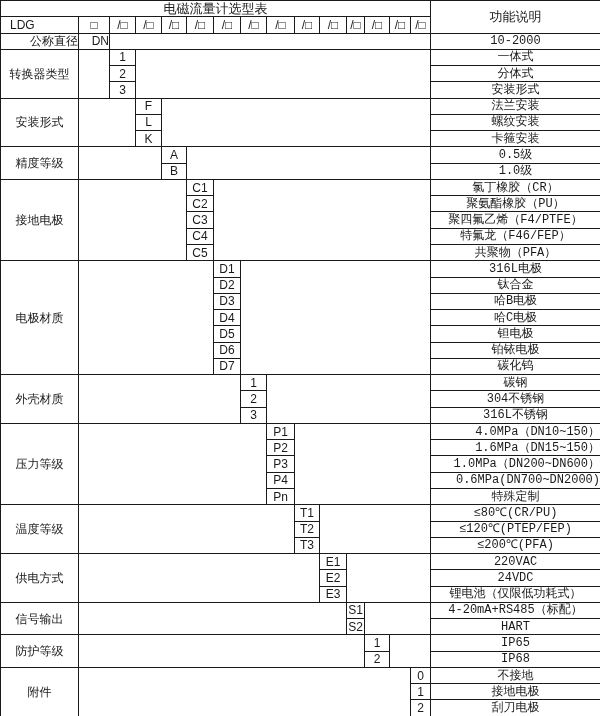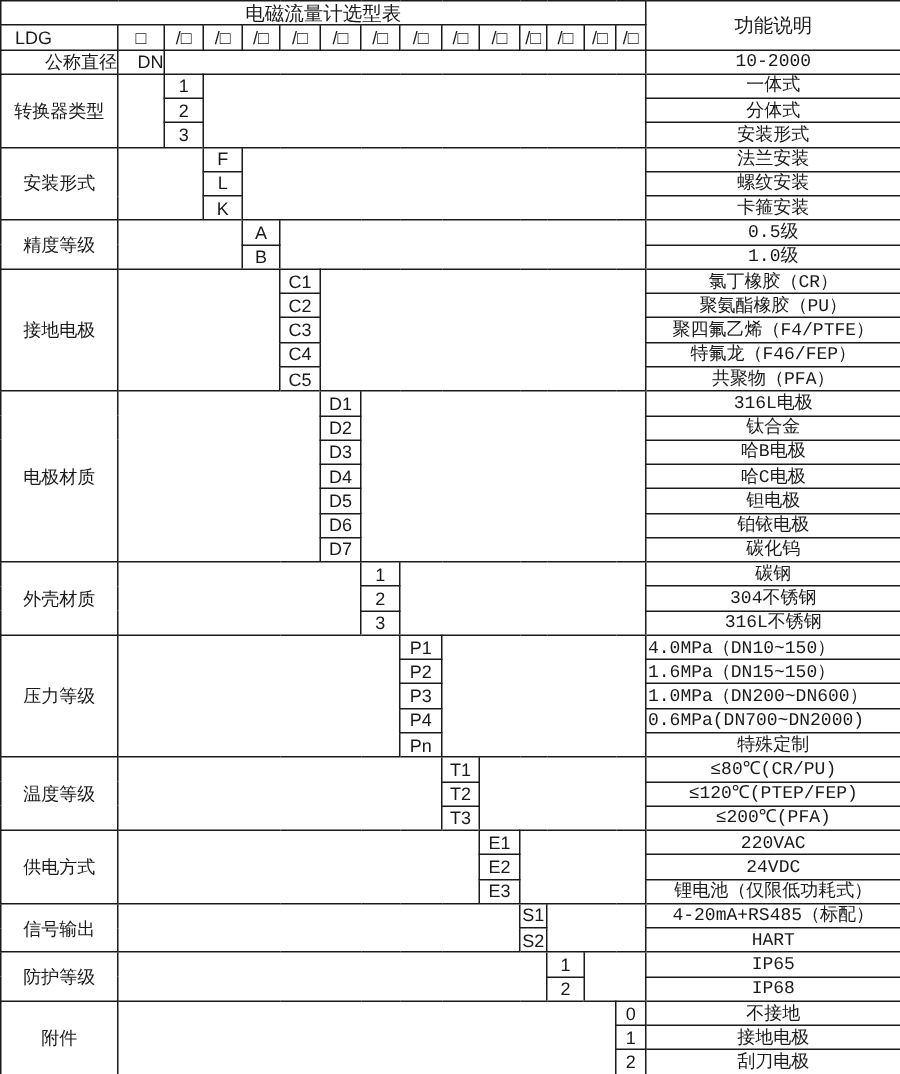--- a/index.html
+++ b/index.html
@@ -10,21 +10,21 @@
   td{padding:0;margin:0;font-size:12px;line-height:1;text-align:center;vertical-align:middle;
      white-space:nowrap;overflow:hidden;}
   td.title{border:1px solid #1a1a1a;font-size:13px;}
   td.deschead{border:1px solid #1a1a1a;font-size:13px;margin-top:36px;}
   td.name{border:1px solid #1a1a1a;}
   td.code{border:1px solid #1a1a1a;}
   td.desc{border:1px solid #1a1a1a;font-family:Liberation Mono, monospace;}
   td.blank{border-top:1px solid #1a1a1a;border-bottom:1px solid #1a1a1a;}
   td.al2{text-align:right;padding-left:0;}
   td.al9{text-align:left;padding-left:9px;margin-left:44px;}
-  td.left{text-align:left;padding-left:1px;}
+  td.left{text-align:right;padding-left:1px;}
   td.boxcell{font-size:12px;letter-spacing:0;}
 </style>
 </head>
 <body>
 
 <div class="wrap">
   <table>
     <colgroup>
       <col style="width:78px">
         <col style="width:31px">

